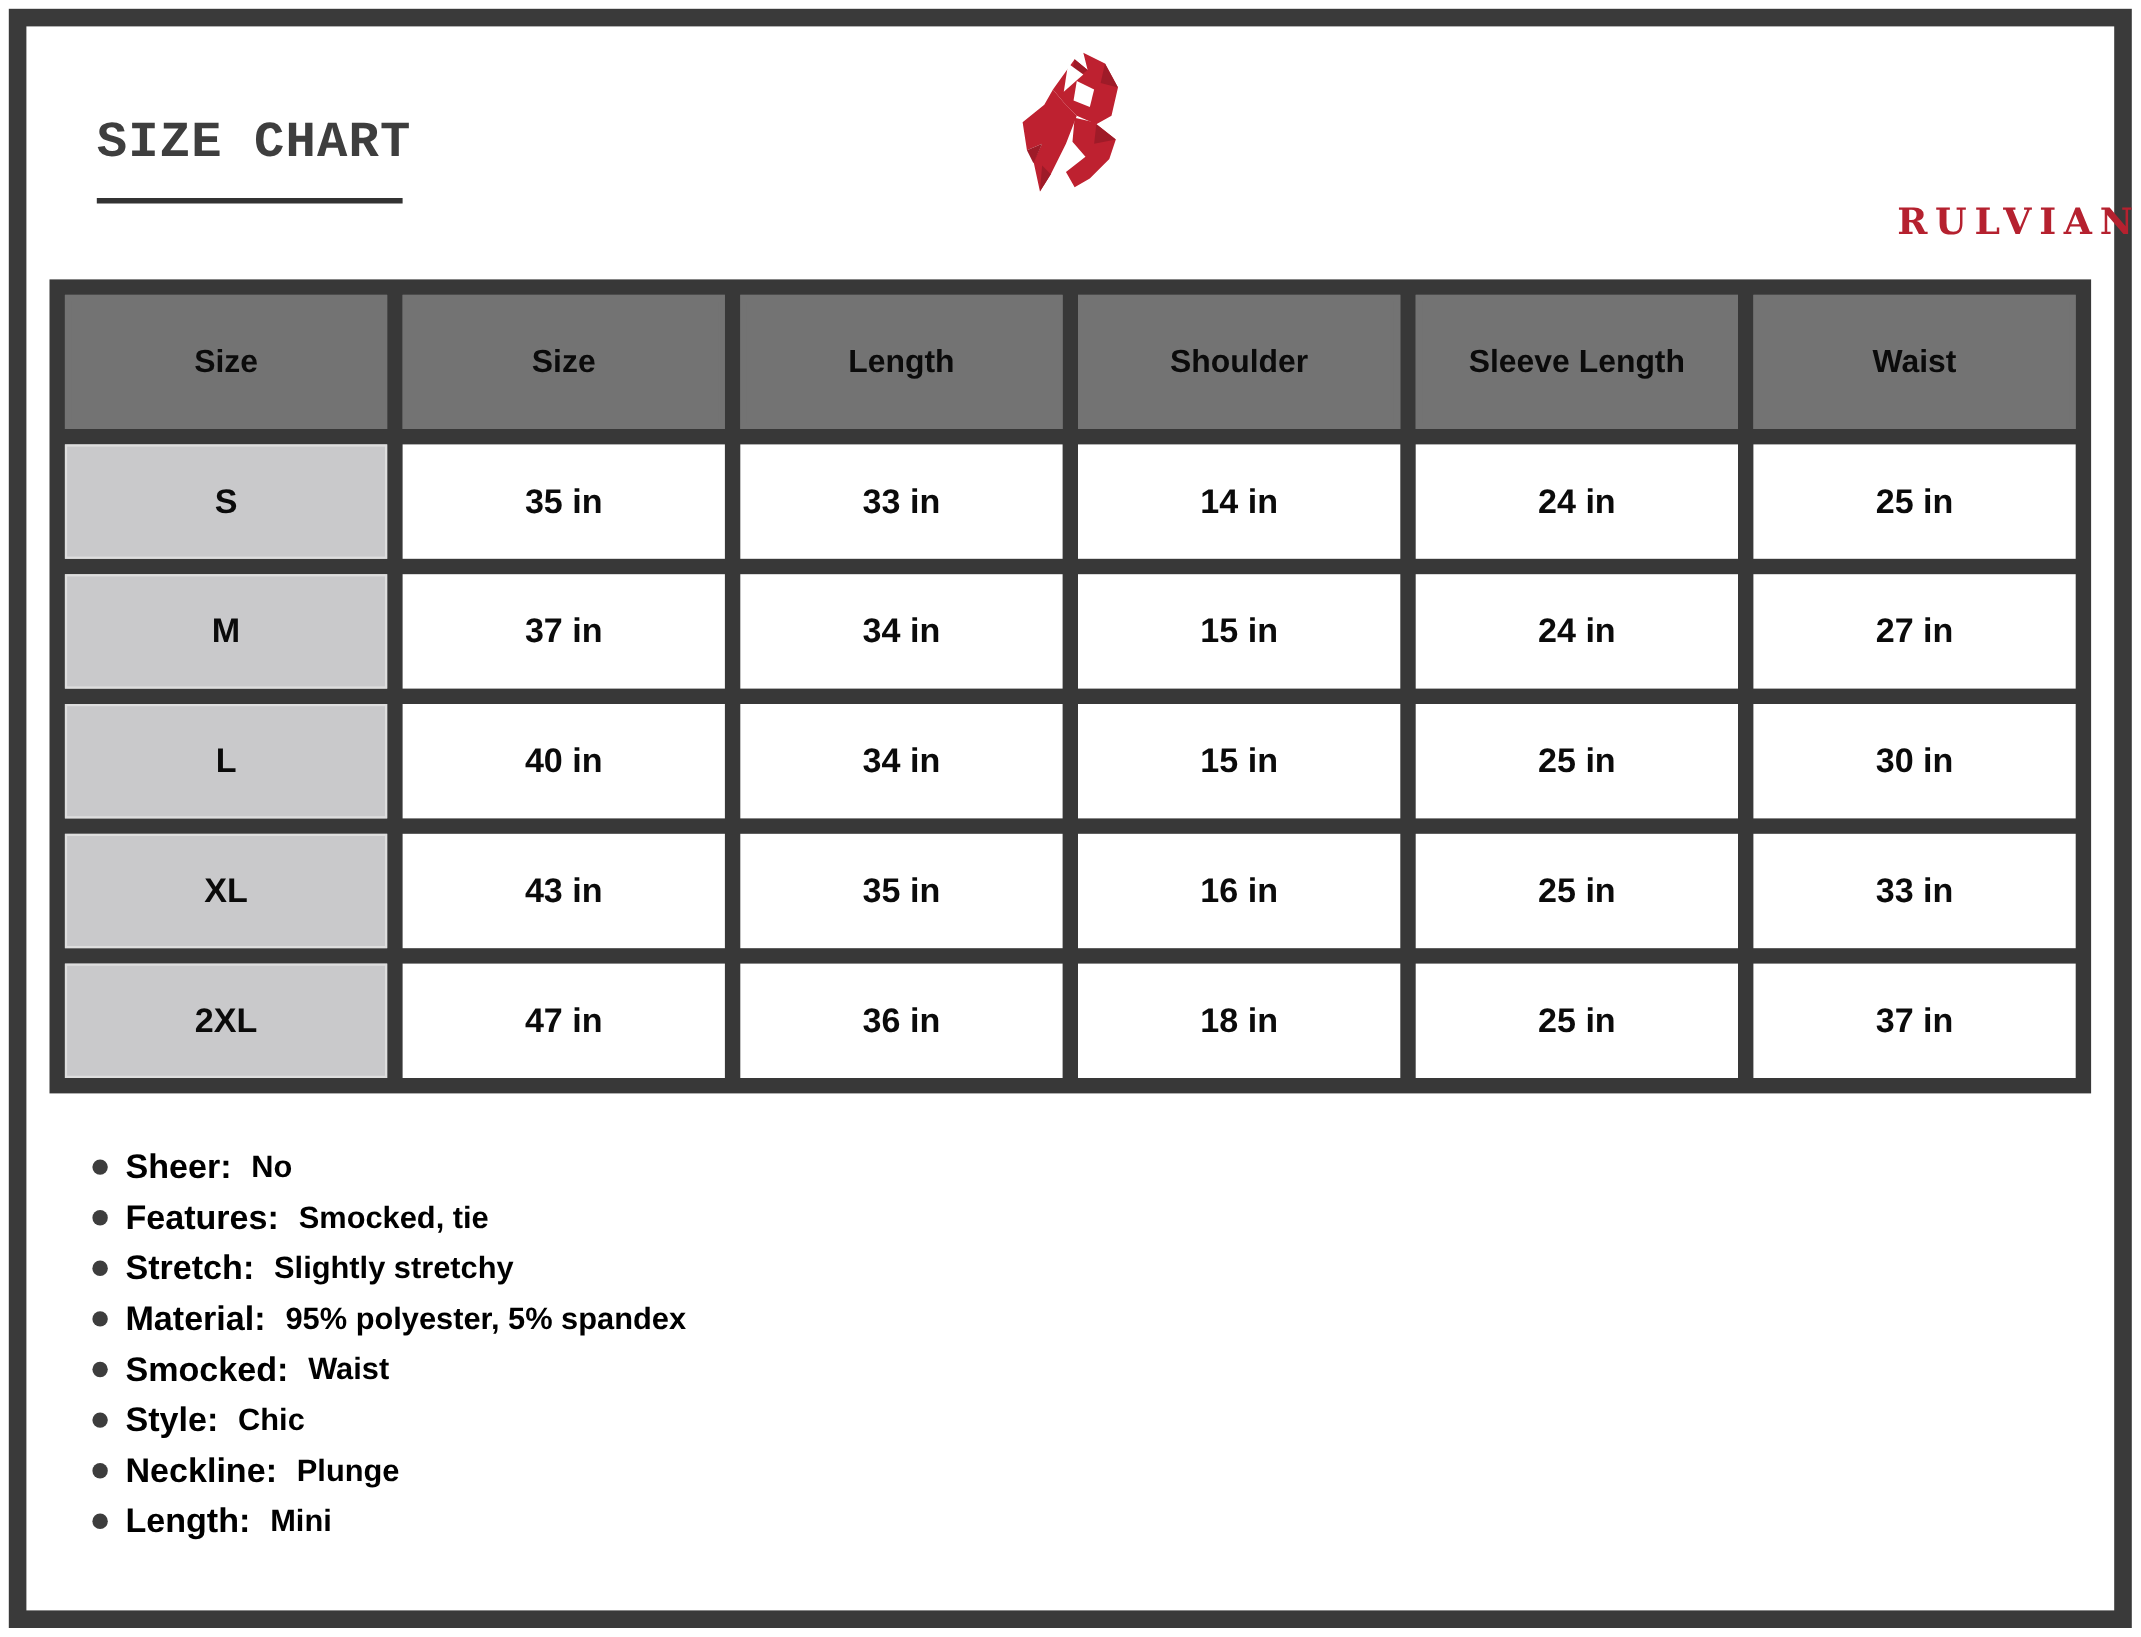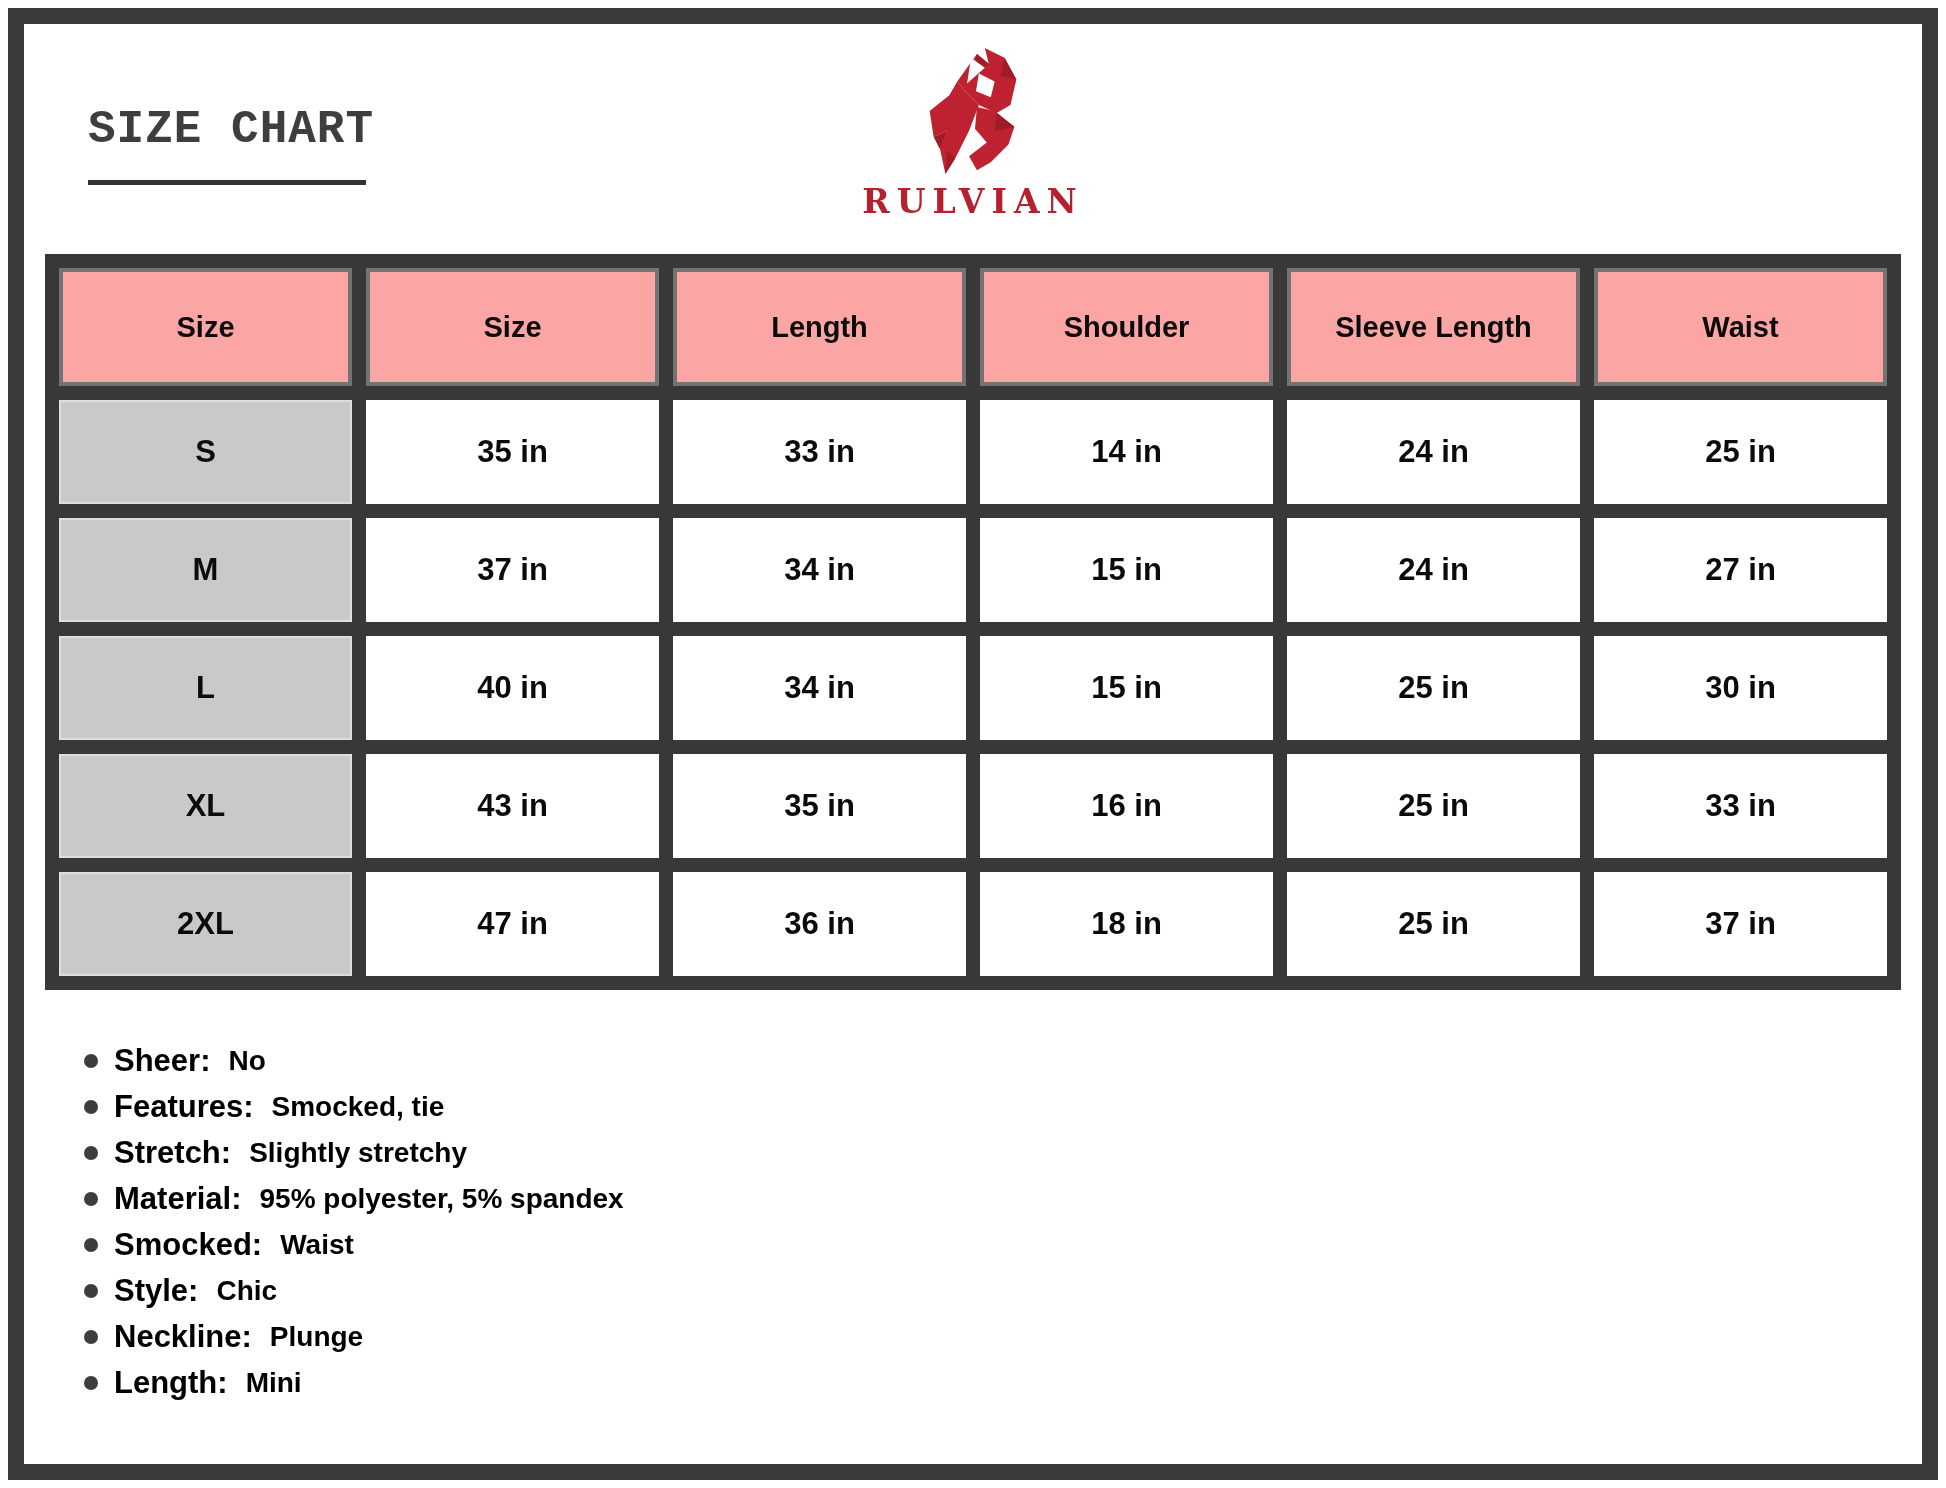--- a/index.html
+++ b/index.html
@@ -31,21 +31,21 @@
     margin-top: 24px;
     width: 278px;
     height: 5px;
     background: #333333;
   }
 
   
   .brand-block {
     position: absolute;
     top: 46px; left: 0; right: 0;
-    text-align: center;
+    text-align: right;
   }
   .brand-logo { display: block; margin: 0 auto; }
   .brand-name {
     margin-top: 2px;
     font-family: "DejaVu Serif", serif;
     font-weight: bold;
     font-size: 33px;
     letter-spacing: 7px;
     color: #B5212F;
   }
@@ -63,22 +63,22 @@
   }
   .size-table th, .size-table td {
     text-align: center;
     vertical-align: middle;
     font-weight: bold;
     color: #0b0b0b;
     padding: 0;
   }
   .size-table th {
     height: 110px;
-    background: #fca5a5;
-    border: 4px solid #737373;
+    background: #737373;
+    border: 6px solid #737373;
     font-size: 29px;
   }
   .size-table td {
     height: 100px;
     background: #ffffff;
     font-size: 31px;
   }
   .size-table td.size-col {
     background: #C9C9CB;
     border: 2px solid #DEDEDE;

